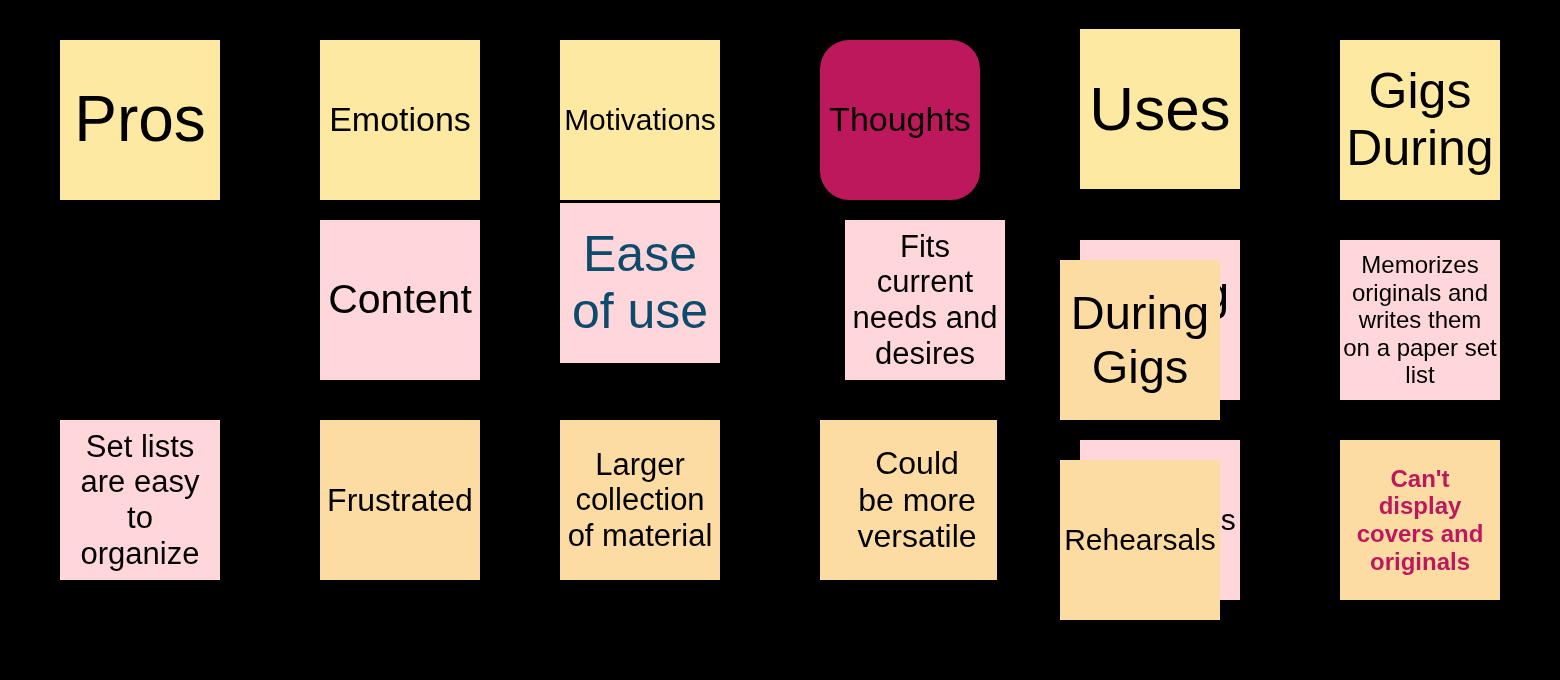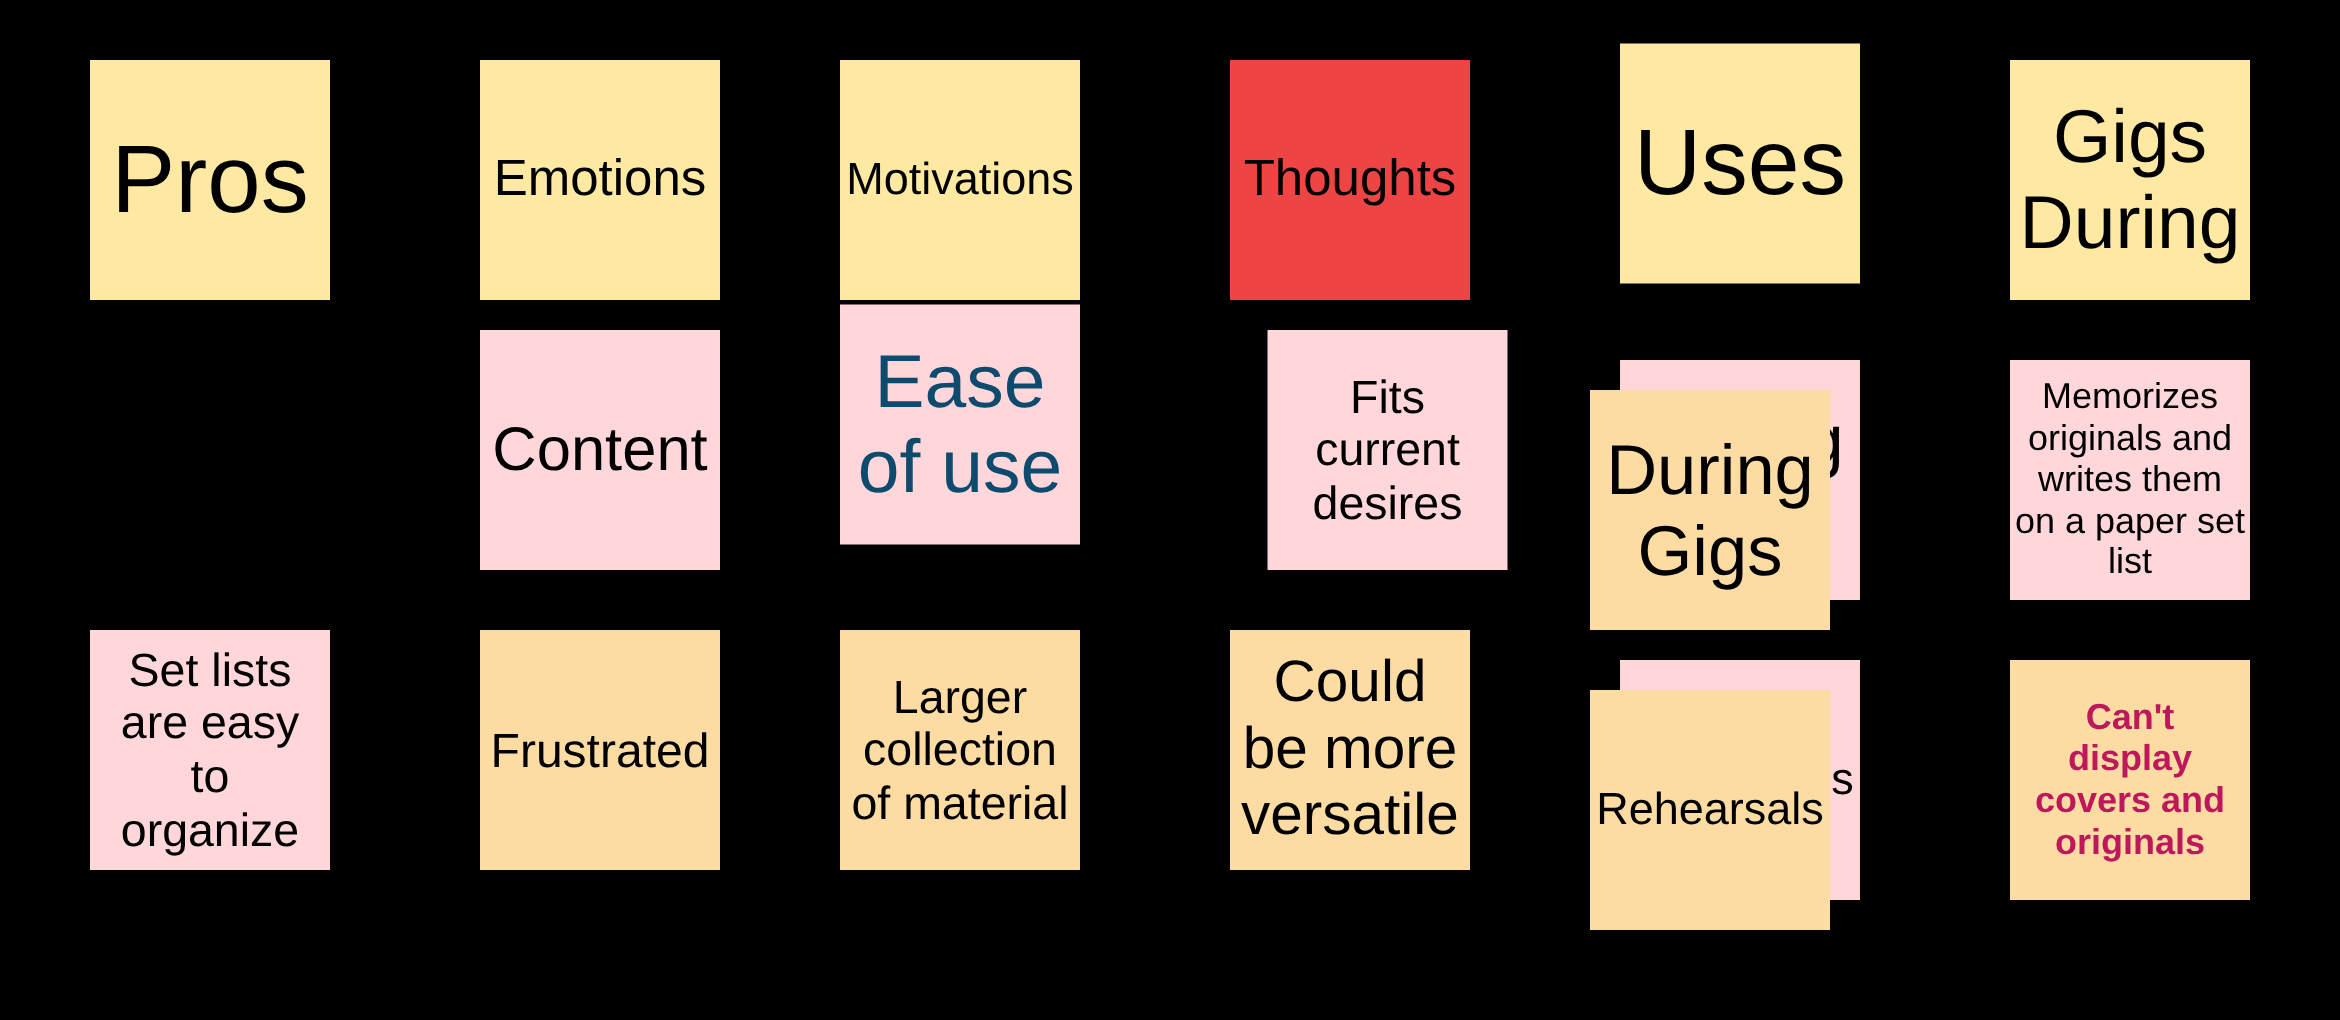--- a/index.html
+++ b/index.html
@@ -45,21 +45,21 @@
     <div class="note" style="left: 320px; top: 40px; font-size: 34px; background: rgb(253, 233, 162); color: rgb(0, 0, 0);">
       <div class="note-text">
         <div class="note-line">Emotions</div>
       </div>
     </div>
     <div class="note" style="left: 560px; top: 40px; font-size: 30px; background: rgb(253, 233, 162); color: rgb(0, 0, 0);">
       <div class="note-text">
         <div class="note-line">Motivations</div>
       </div>
     </div>
-    <div class="note" style="left: 820px; top: 40px; font-size: 34px; background: #ef4444; color: rgb(0, 0, 0);">
+    <div class="note" style="left: 820px; top: 40px; font-size: 34px; background: #be185d; color: rgb(0, 0, 0); border-radius: 29px;">
       <div class="note-text">
         <div class="note-line">Thoughts</div>
       </div>
     </div>
     <div class="note" style="left: 1080px; top: 29px; font-size: 62px; background: rgb(253, 233, 162); color: rgb(0, 0, 0);">
       <div class="note-text">
         <div class="note-line">Uses</div>
       </div>
     </div>
     <div class="note" style="left: 1340px; top: 40px; font-size: 50px; background: rgb(253, 233, 162); color: rgb(0, 0, 0);">
@@ -76,20 +76,21 @@
     <div class="note" style="left: 560px; top: 203px; font-size: 50px; background: rgb(255, 215, 218); color: #0c4a6e;">
       <div class="note-text">
         <div class="note-line">Ease</div>
         <div class="note-line">of use</div>
       </div>
     </div>
     <div class="note" style="left: 845px; top: 220px; font-size: 31px; background: rgb(255, 215, 218); color: rgb(0, 0, 0);">
       <div class="note-text">
         <div class="note-line">Fits</div>
         <div class="note-line">current</div>
+        <div class="note-line">needs and</div>
         <div class="note-line">desires</div>
       </div>
     </div>
     <div class="note" style="left: 1080px; top: 240px; font-size: 47px; background: rgb(255, 215, 218); color: rgb(0, 0, 0);">
       <div class="note-text">
         <div class="note-line">During</div>
         <div class="note-line">Gigs</div>
       </div>
     </div>
     <div class="note" style="left: 1060px; top: 260px; font-size: 47px; background: rgb(253, 220, 164); color: rgb(0, 0, 0);">
@@ -120,21 +121,21 @@
         <div class="note-line">Frustrated</div>
       </div>
     </div>
     <div class="note" style="left: 560px; top: 420px; font-size: 31px; background: rgb(253, 220, 164); color: rgb(0, 0, 0);">
       <div class="note-text">
         <div class="note-line">Larger</div>
         <div class="note-line">collection</div>
         <div class="note-line">of material</div>
       </div>
     </div>
-    <div class="note" style="left: 820px; top: 420px; font-size: 39px; background: rgb(253, 220, 164); color: rgb(0, 0, 0);">
+    <div class="note" style="left: 820px; top: 420px; font-size: 32px; background: rgb(253, 220, 164); color: rgb(0, 0, 0); padding-left: 17px;">
       <div class="note-text">
         <div class="note-line">Could</div>
         <div class="note-line">be more</div>
         <div class="note-line">versatile</div>
       </div>
     </div>
     <div class="note" style="left: 1080px; top: 440px; font-size: 30px; background: rgb(255, 215, 218); color: rgb(0, 0, 0);">
       <div class="note-text">
         <div class="note-line">Rehearsals</div>
       </div>

